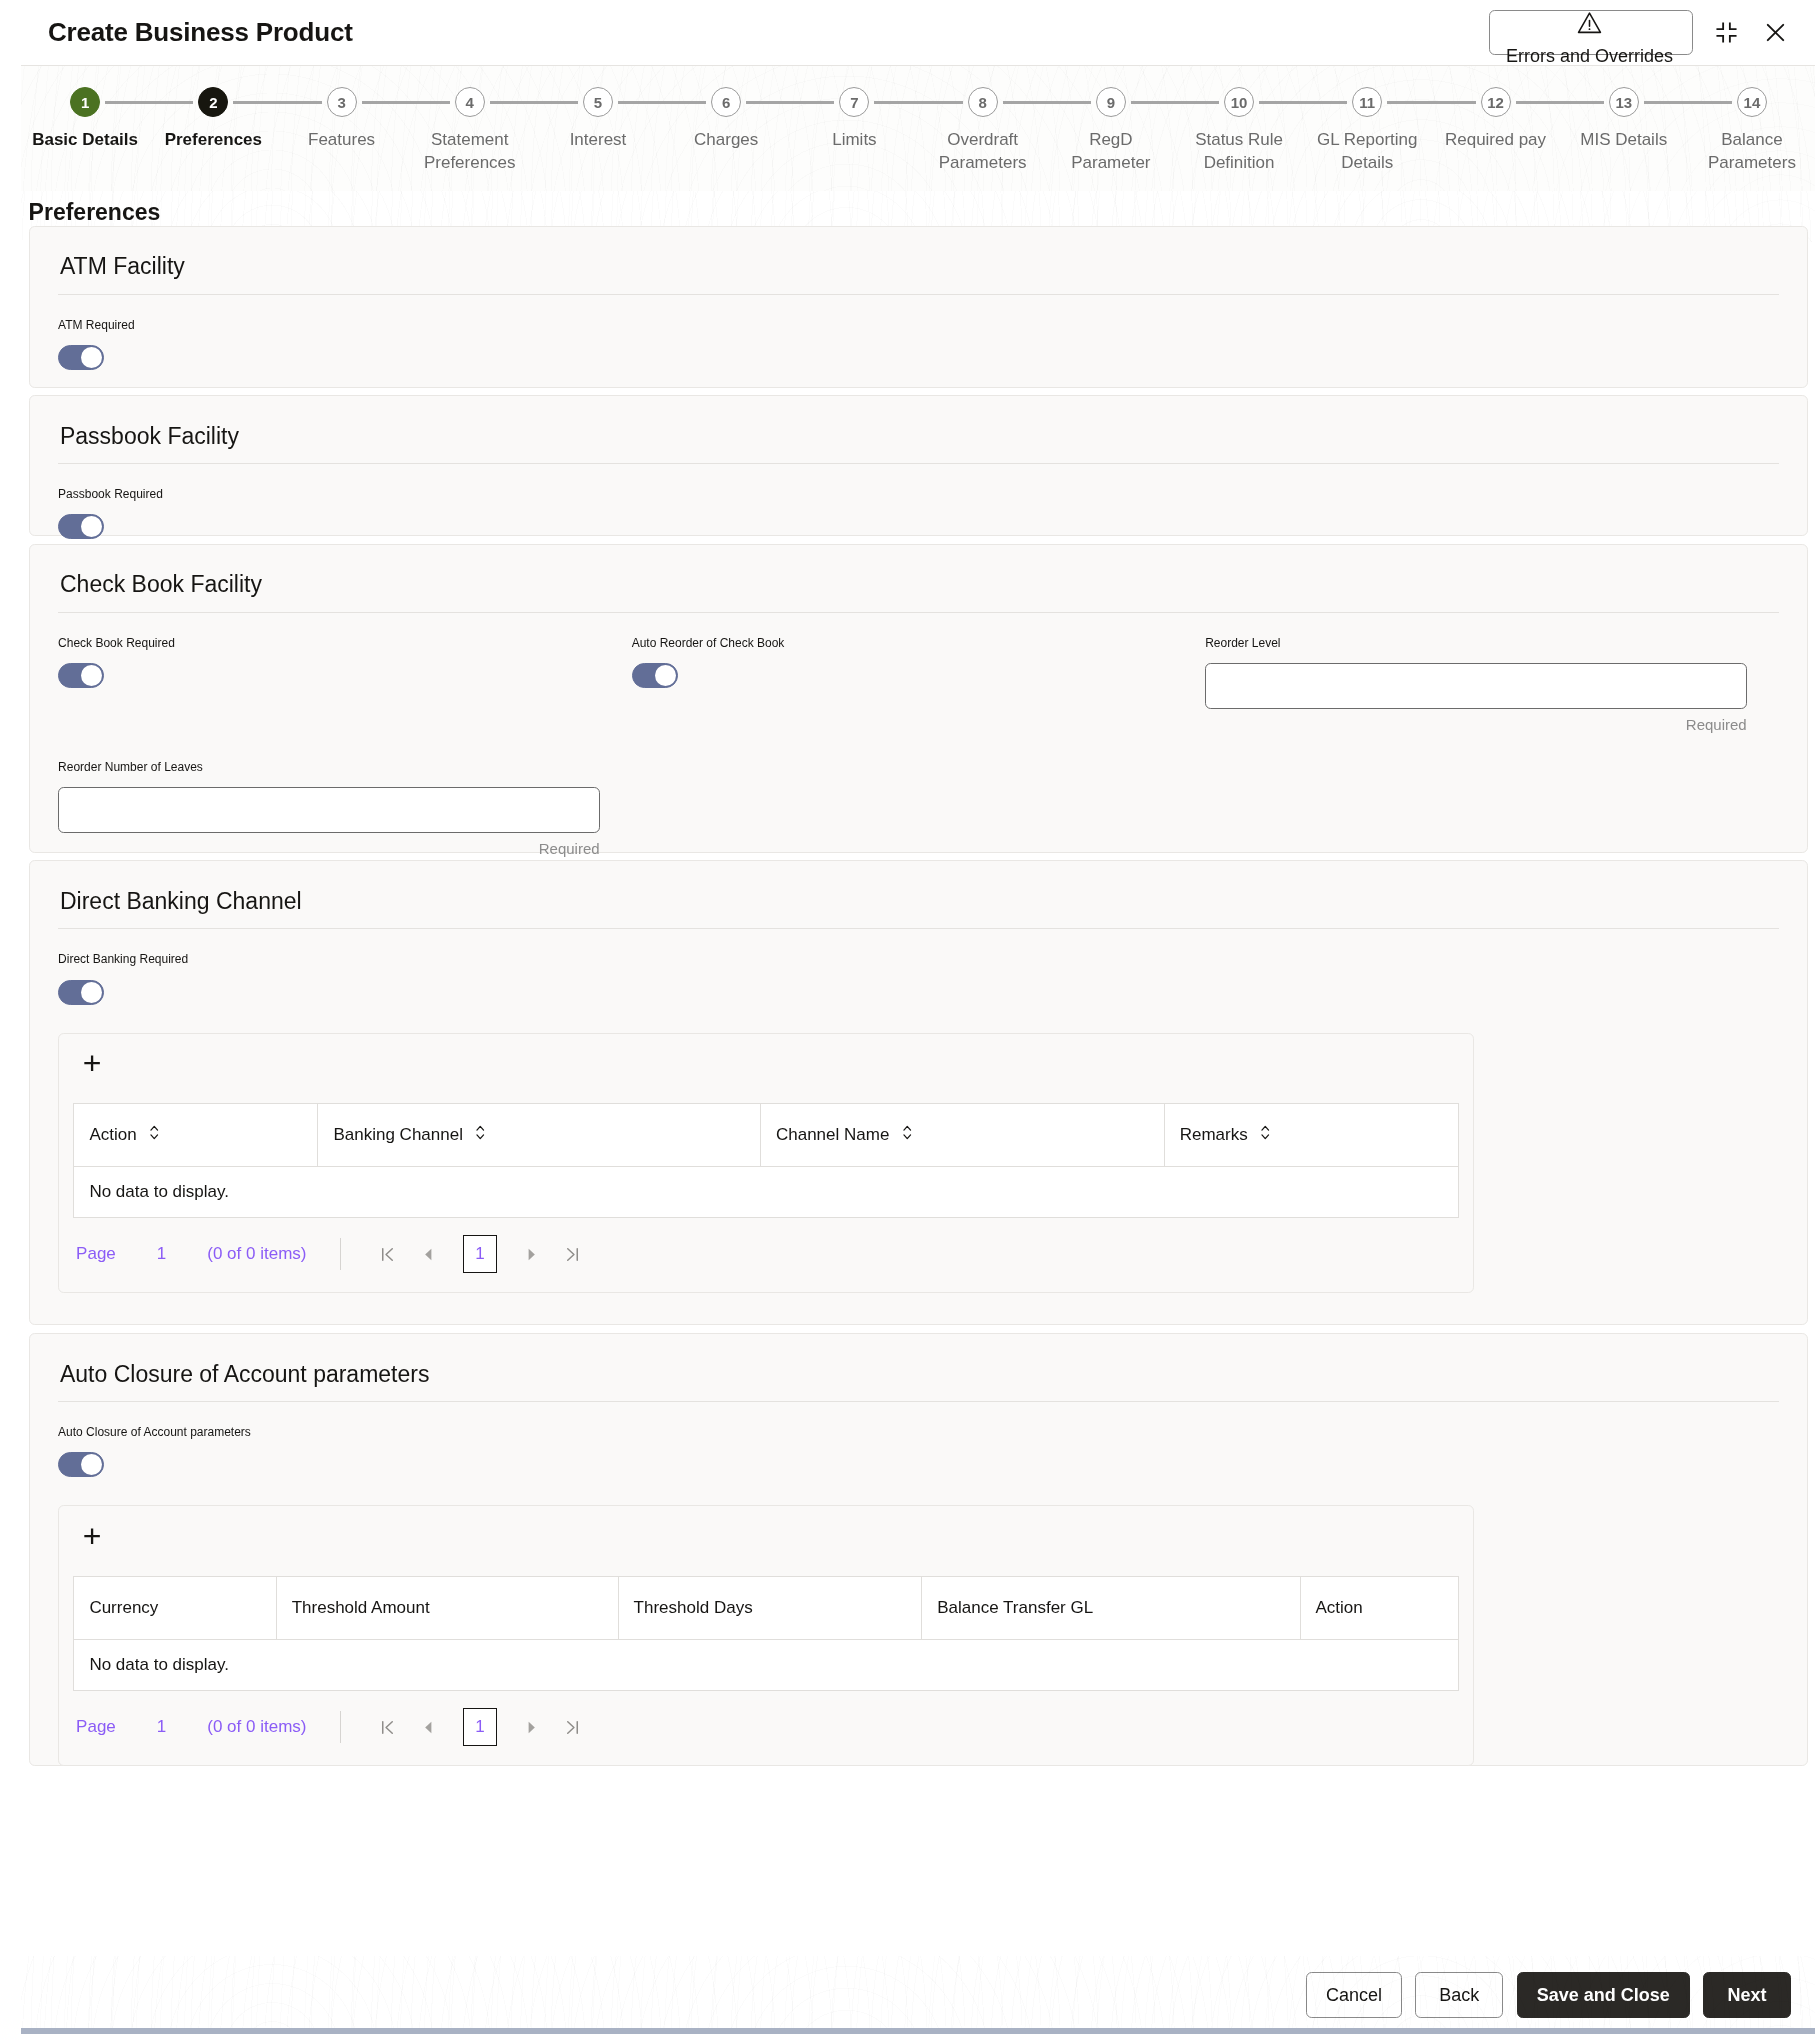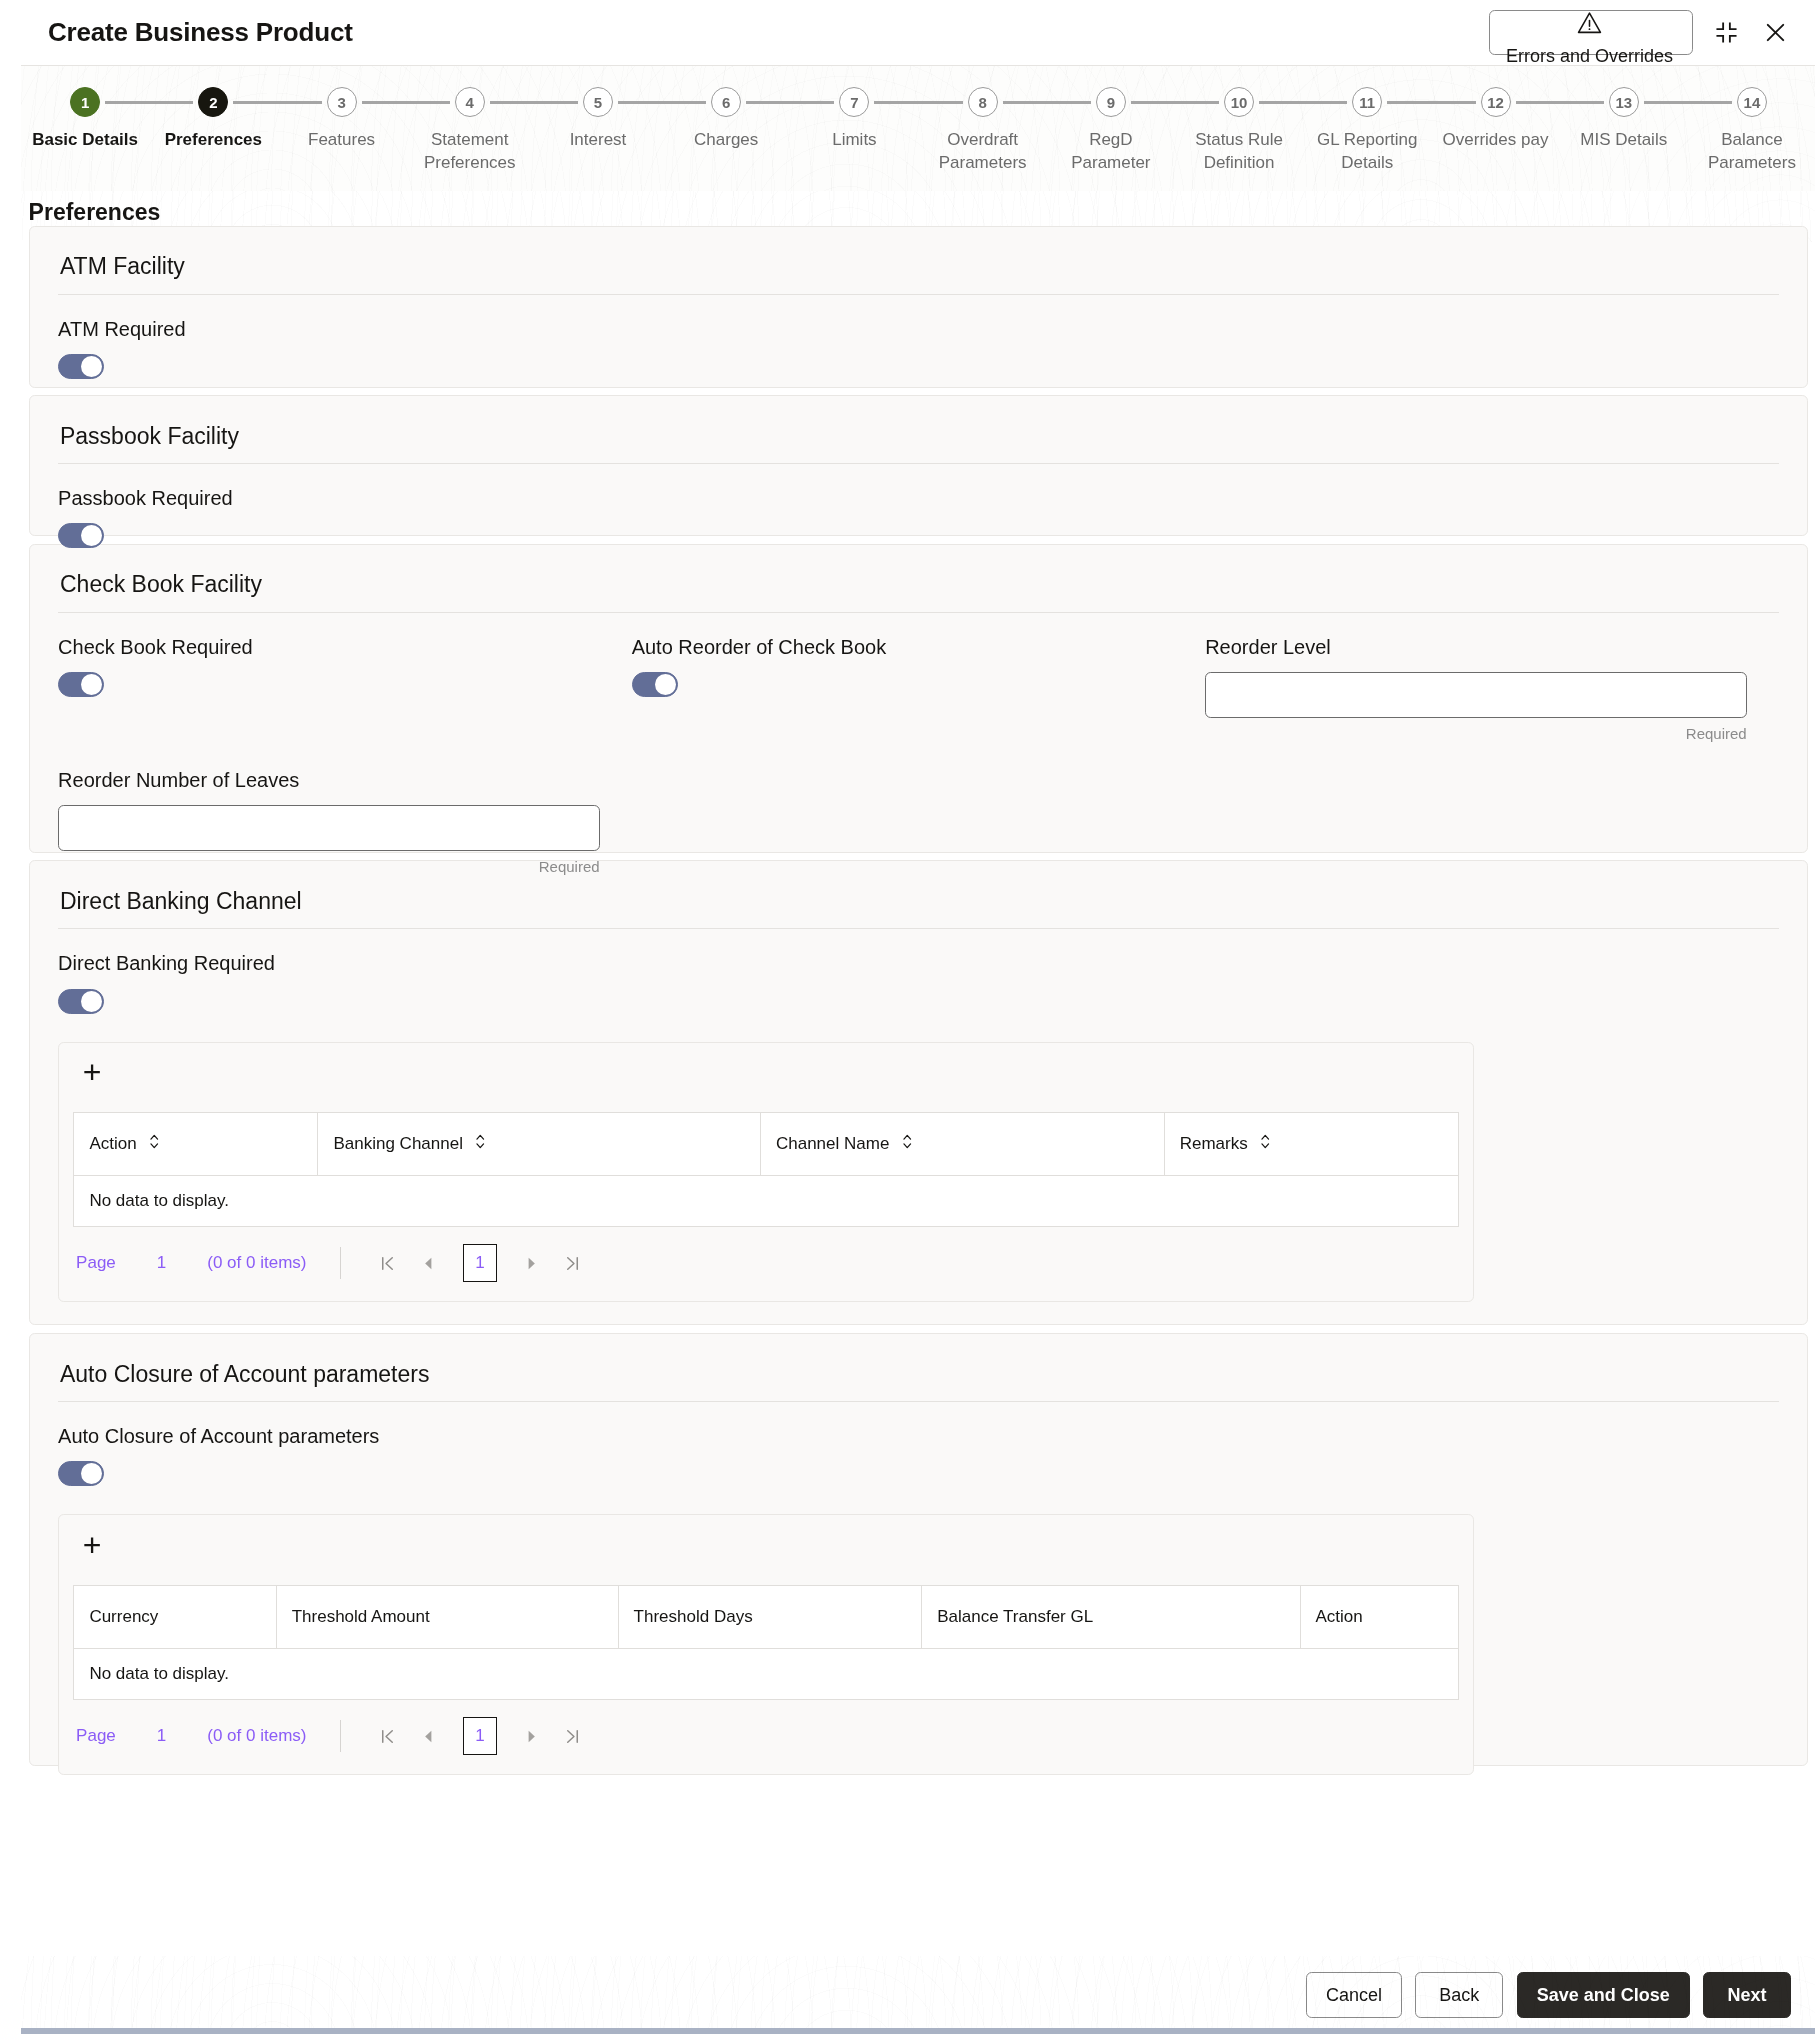--- a/index.html
+++ b/index.html
@@ -173,21 +173,21 @@
   .card-title {
     font-size: 23px;
     font-weight: 400;
     color: #161513;
     padding: 5.7px 0 13.3px 1.9px;
     border-bottom: 1px solid #e4e2df;
     margin-bottom: 23px;
   }
 
   .field-label {
-    font-size: 20px;
+    font-size: 12px;
     color: #161513;
     margin-bottom: 13.3px;
   }
   .required-note {
     font-size: 15px;
     color: #8b8b8b;
     text-align: right;
     margin-top: 6.7px;
   }
 
@@ -414,21 +414,21 @@
         <div class="step ">
           <div class="bubble">10</div>
           <div class="slabel">Status Rule Definition</div>
         </div>
         <div class="step ">
           <div class="bubble">11</div>
           <div class="slabel">GL Reporting Details</div>
         </div>
         <div class="step ">
           <div class="bubble">12</div>
-          <div class="slabel">Overrides pay</div>
+          <div class="slabel">Required pay</div>
         </div>
         <div class="step ">
           <div class="bubble">13</div>
           <div class="slabel">MIS Details</div>
         </div>
         <div class="step ">
           <div class="bubble">14</div>
           <div class="slabel">Balance Parameters</div>
         </div>
       </div>

